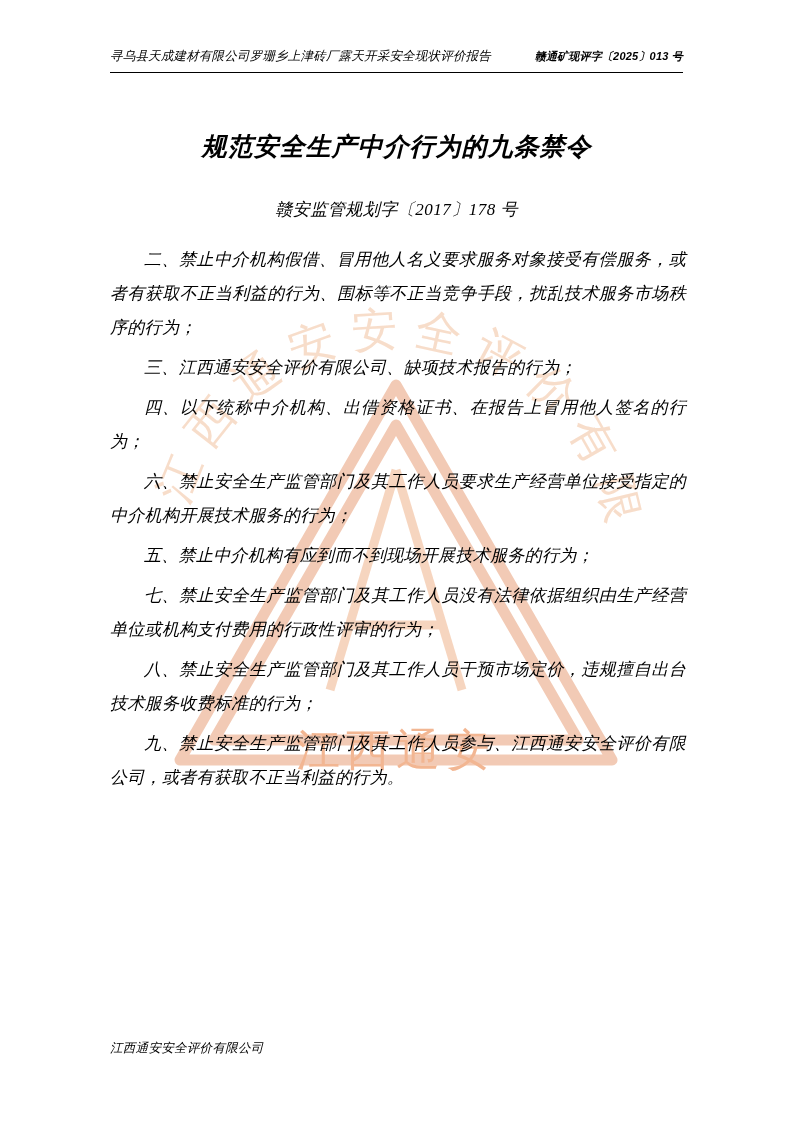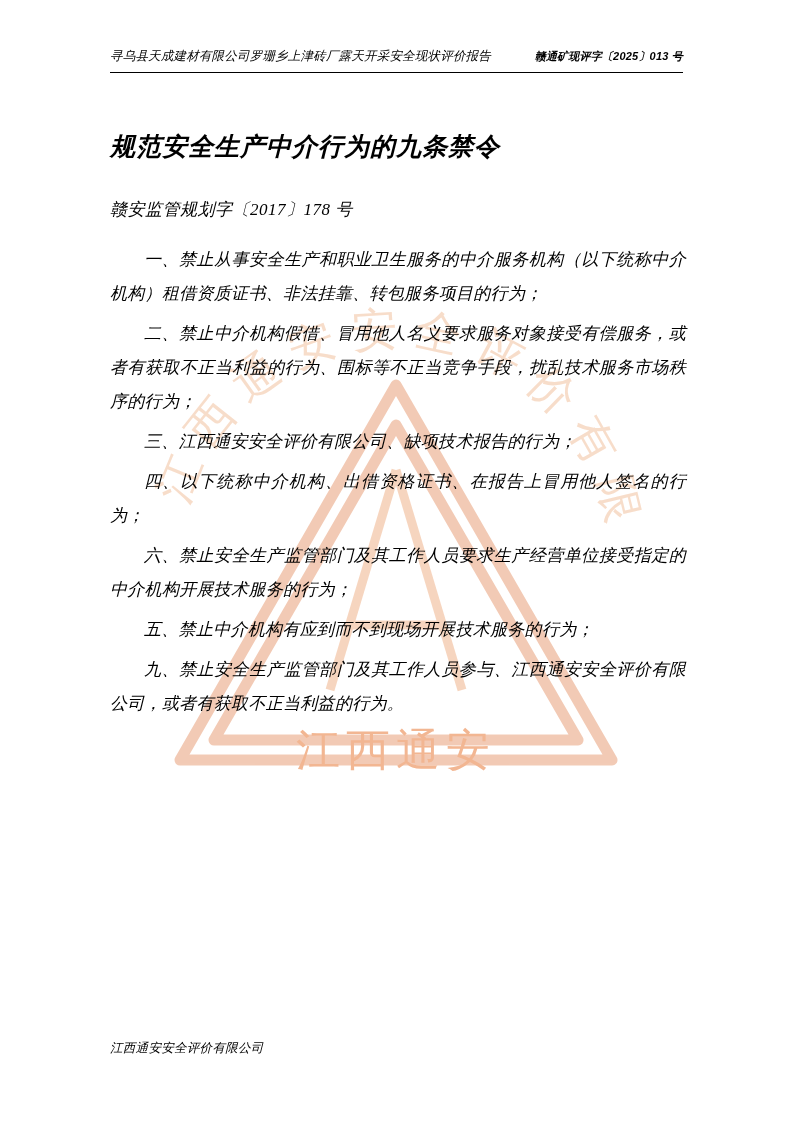--- a/index.html
+++ b/index.html
@@ -74,32 +74,33 @@
     height: 1122px;
     z-index: 2;
     font-style: italic;
   }
 
   .doc-title {
     position: absolute;
     top: 130px;
     left: 110px;
     width: 573px;
-    text-align: left;
+    text-align: center;
     font-size: 25px;
     font-weight: bold;
     font-family: "Liberation Sans", "DejaVu Sans", sans-serif;
     letter-spacing: 1px;
   }
 
   .doc-number {
     position: absolute;
     top: 198px;
     left: 110px;
     width: 573px;
+    text-align: center;
     font-size: 17px;
     font-family: "Liberation Serif", "DejaVu Serif", serif;
     letter-spacing: 0.5px;
   }
 
   .body-text {
     position: absolute;
     top: 243px;
     left: 110px;
     width: 576px;
@@ -159,24 +160,25 @@
     <div class="header">
       <div class="header-left">寻乌县天成建材有限公司罗珊乡上津砖厂露天开采安全现状评价报告</div>
       <div class="header-right">赣通矿现评字〔2025〕013 号</div>
     </div>
     <div class="header-rule"></div>
 
     <div class="doc-title">规范安全生产中介行为的九条禁令</div>
     <div class="doc-number">赣安监管规划字〔2017〕178 号</div>
 
     <div class="body-text">
-      <p class="para">一、禁止从事安全生产和职业卫生服务的中介服务机构（以下统称中介机构）租借资质证书、非法挂靠、转包服务项目的行为；</p>
       <p class="para">二、禁止中介机构假借、冒用他人名义要求服务对象接受有偿服务，或者有获取不正当利益的行为、围标等不正当竞争手段，扰乱技术服务市场秩序的行为；</p>
       <p class="para">三、江西通安安全评价有限公司、缺项技术报告的行为；</p>
       <p class="para">四、以下统称中介机构、出借资格证书、在报告上冒用他人签名的行为；</p>
       <p class="para">六、禁止安全生产监管部门及其工作人员要求生产经营单位接受指定的中介机构开展技术服务的行为；</p>
       <p class="para">五、禁止中介机构有应到而不到现场开展技术服务的行为；</p>
+      <p class="para">七、禁止安全生产监管部门及其工作人员没有法律依据组织由生产经营单位或机构支付费用的行政性评审的行为；</p>
+      <p class="para">八、禁止安全生产监管部门及其工作人员干预市场定价，违规擅自出台技术服务收费标准的行为；</p>
       <p class="para">九、禁止安全生产监管部门及其工作人员参与、江西通安安全评价有限公司，或者有获取不正当利益的行为。</p>
     </div>
 
     <div class="footer">江西通安安全评价有限公司</div>
   </div>
 </div>
 
 </body></html>

